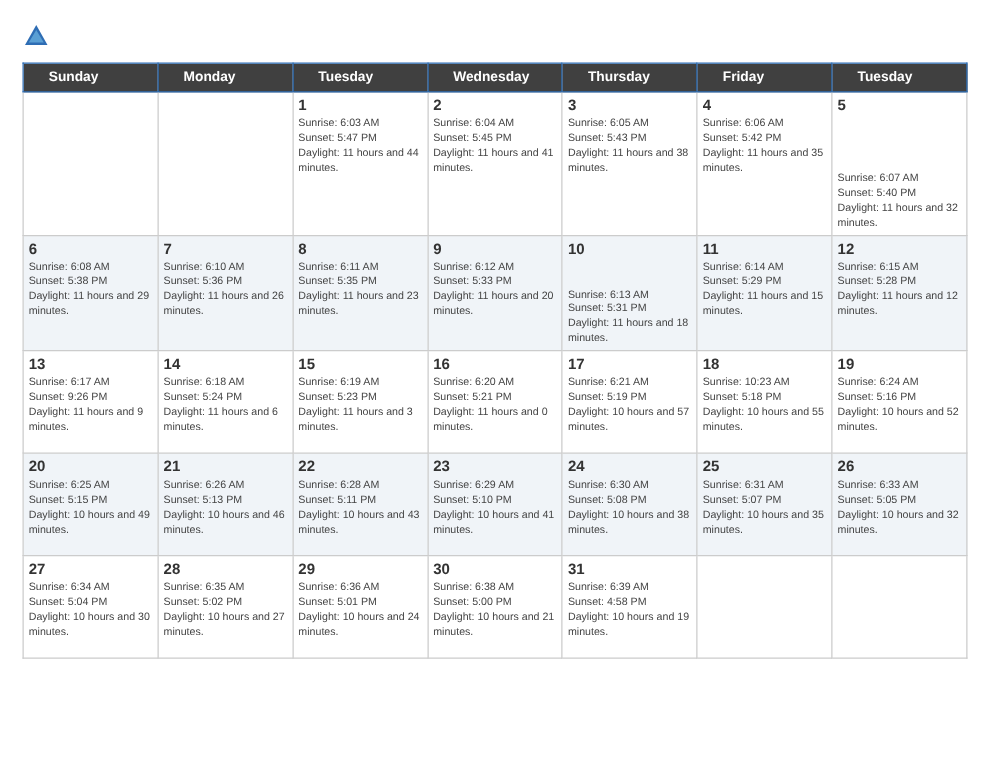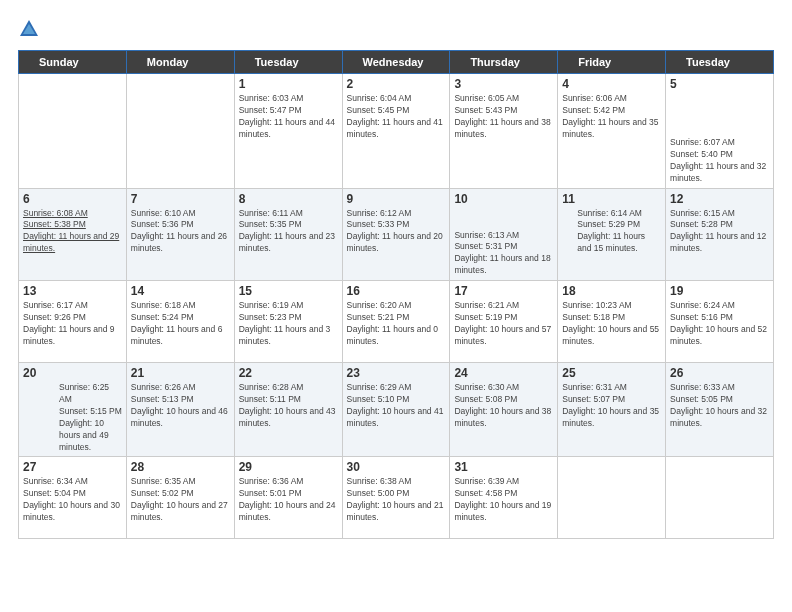--- a/index.html
+++ b/index.html
@@ -165,21 +165,21 @@
           <td>
             <div class="day-number">5</div>
             <div class="day-info" style="white-space: pre-line; margin-top: 46px;">Sunrise: 6:07 AM
 Sunset: 5:40 PM
 Daylight: 11 hours and 32 minutes.</div>
           </td>
         </tr>
         <tr class="row-shaded">
           <td>
             <div class="day-number">6</div>
-            <div class="day-info" style="white-space: pre-line; text-decoration: underline;">Sunrise: 6:08 AM
+            <div class="day-info" style="white-space: pre-line;">Sunrise: 6:08 AM
 Sunset: 5:38 PM
 Daylight: 11 hours and 29 minutes.</div>
           </td>
           <td>
             <div class="day-number">7</div>
             <div class="day-info" style="white-space: pre-line;">Sunrise: 6:10 AM
 Sunset: 5:36 PM
 Daylight: 11 hours and 26 minutes.</div>
           </td>
           <td>
@@ -195,21 +195,21 @@
 Daylight: 11 hours and 20 minutes.</div>
           </td>
           <td>
             <div class="day-number">10</div>
             <div class="day-info" style="white-space: pre-line; margin-top: 24px;">Sunrise: 6:13 AM
 Sunset: 5:31 PM
 Daylight: 11 hours and 18 minutes.</div>
           </td>
           <td>
             <div class="day-number">11</div>
-            <div class="day-info" style="white-space: pre-line; margin-left: 15px;">Sunrise: 6:14 AM
+            <div class="day-info" style="white-space: pre-line;">Sunrise: 6:14 AM
 Sunset: 5:29 PM
 Daylight: 11 hours and 15 minutes.</div>
           </td>
           <td>
             <div class="day-number">12</div>
             <div class="day-info" style="white-space: pre-line;">Sunrise: 6:15 AM
 Sunset: 5:28 PM
 Daylight: 11 hours and 12 minutes.</div>
           </td>
         </tr>
@@ -253,21 +253,21 @@
           <td>
             <div class="day-number">19</div>
             <div class="day-info" style="white-space: pre-line;">Sunrise: 6:24 AM
 Sunset: 5:16 PM
 Daylight: 10 hours and 52 minutes.</div>
           </td>
         </tr>
         <tr class="row-shaded">
           <td>
             <div class="day-number">20</div>
-            <div class="day-info" style="white-space: pre-line; margin-left: 36px;">Sunrise: 6:25 AM
+            <div class="day-info" style="white-space: pre-line;">Sunrise: 6:25 AM
 Sunset: 5:15 PM
 Daylight: 10 hours and 49 minutes.</div>
           </td>
           <td>
             <div class="day-number">21</div>
             <div class="day-info" style="white-space: pre-line;">Sunrise: 6:26 AM
 Sunset: 5:13 PM
 Daylight: 10 hours and 46 minutes.</div>
           </td>
           <td>

